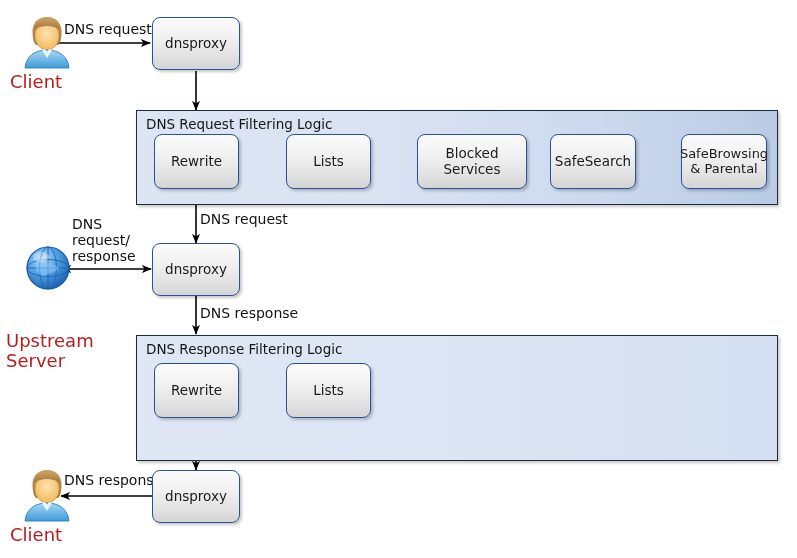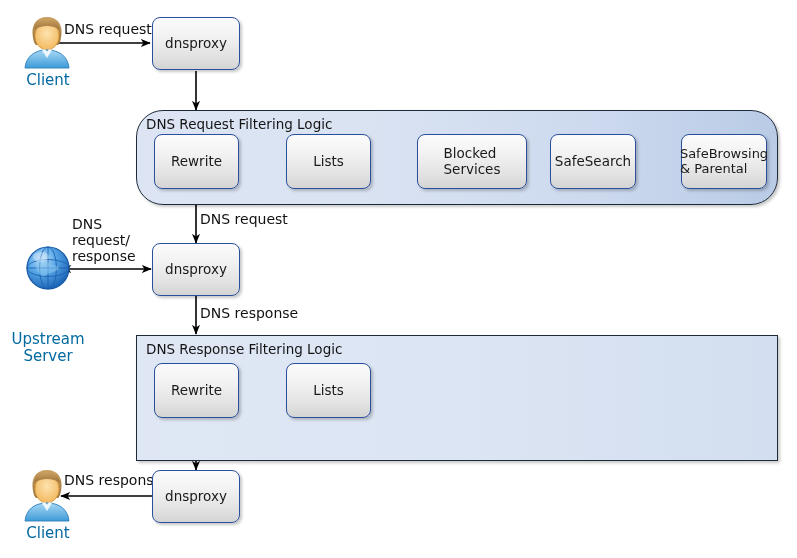--- a/index.html
+++ b/index.html
@@ -33,21 +33,21 @@
   .node {
     position: absolute;
     box-sizing: border-box;
     border: 1.5px solid #2a4f9b;
     border-radius: 8px;
     background: linear-gradient(to bottom, #fbfbfb 0%, #f2f2f2 35%, #e2e2e2 75%, #d4d4d4 100%);
     box-shadow: 2px 2px 3px rgba(0,0,0,0.22);
     display: flex;
     align-items: center;
     justify-content: center;
-    text-align: left;
+    text-align: center;
     font-size: 13.5px;
     line-height: 1.12;
     color: #1a1a1a;
     white-space: pre-line;
   }
 
   
   .group {
     position: absolute;
     box-sizing: border-box;
@@ -75,24 +75,24 @@
     font-size: 14px;
     line-height: 1.15;
     color: #111111;
     white-space: pre-line;
   }
   .edge-label.center { text-align: left; }
 
   
   .caption {
     position: absolute;
-    font-size: 15px;
+    font-size: 18px;
     line-height: 1.12;
-    color: #0369a1;
-    text-align: center;
+    color: #b91c1c;
+    text-align: left;
     white-space: pre-line;
   }
 
   
   .icon {
     position: absolute;
   }
 </style>
 </head>
 <body>
@@ -153,21 +153,21 @@
       <path d="M27 36 C14 36 6 43 5 54 L49 54 C48 43 40 36 27 36 Z" fill="url(#shirtG)" stroke="#2c7fba" stroke-width="0.9"></path>
       <path d="M22 36 L27 44 L32 36 L29 35 L27 38 L25 35 Z" fill="#eef7fd"></path>
     </svg>
   </div>
   <div class="caption" style="left:10px; top:72px; width:76px;">Client</div>
 
   <div class="edge-label" style="left:64px; top:21px;">DNS request</div>
 
   <div class="node" style="left:152px; top:17px; width:88px; height:53px;">dnsproxy</div>
 
-  <div class="group request" style="left:136px; top:110px; width:642px; height:95px;border-radius:27px;">
+  <div class="group request" style="left:136px; top:110px; width:642px; height:95px;">
     <div class="group-title">DNS Request Filtering Logic</div>
   </div>
 
   <div class="node" style="left:154px; top:134px; width:85px; height:55px;">Rewrite</div>
   <div class="node" style="left:286px; top:134px; width:85px; height:55px;">Lists</div>
   <div class="node" style="left:417px; top:134px; width:110px; height:55px;">Blocked
 Services</div>
   <div class="node" style="left:550px; top:134px; width:86px; height:55px;">SafeSearch</div>
   <div class="node" style="left:681px; top:134px; width:86px; height:55px; font-size:13px;">SafeBrowsing
 &amp; Parental</div>

